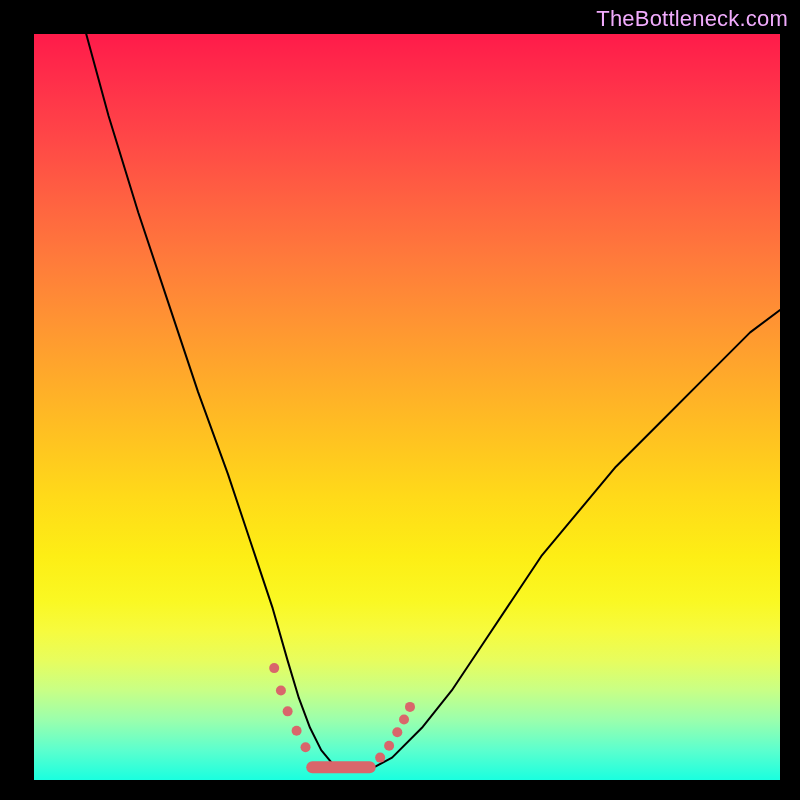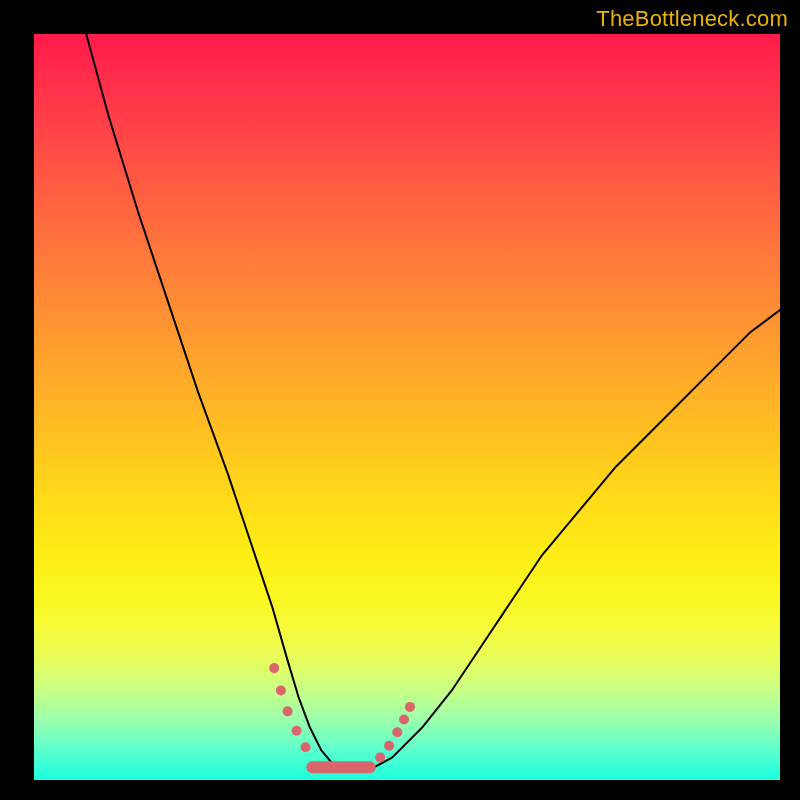--- a/index.html
+++ b/index.html
@@ -49,21 +49,21 @@
     top: 0;
     width: 746px;
     height: 746px;
   }
   .watermark {
     position: absolute;
     top: 6px;
     right: 12px;
     font-family: Arial, Helvetica, sans-serif;
     font-size: 22px;
-    color: #eab308;
+    color: #f0abfc;
     letter-spacing: 0.2px;
     font-weight: 400;
   }
 </style>
 </head>
 <body>
 
 <div class="frame">
   <div class="plot-area">
     <svg class="curve" viewBox="0 0 746 746" preserveAspectRatio="none">

